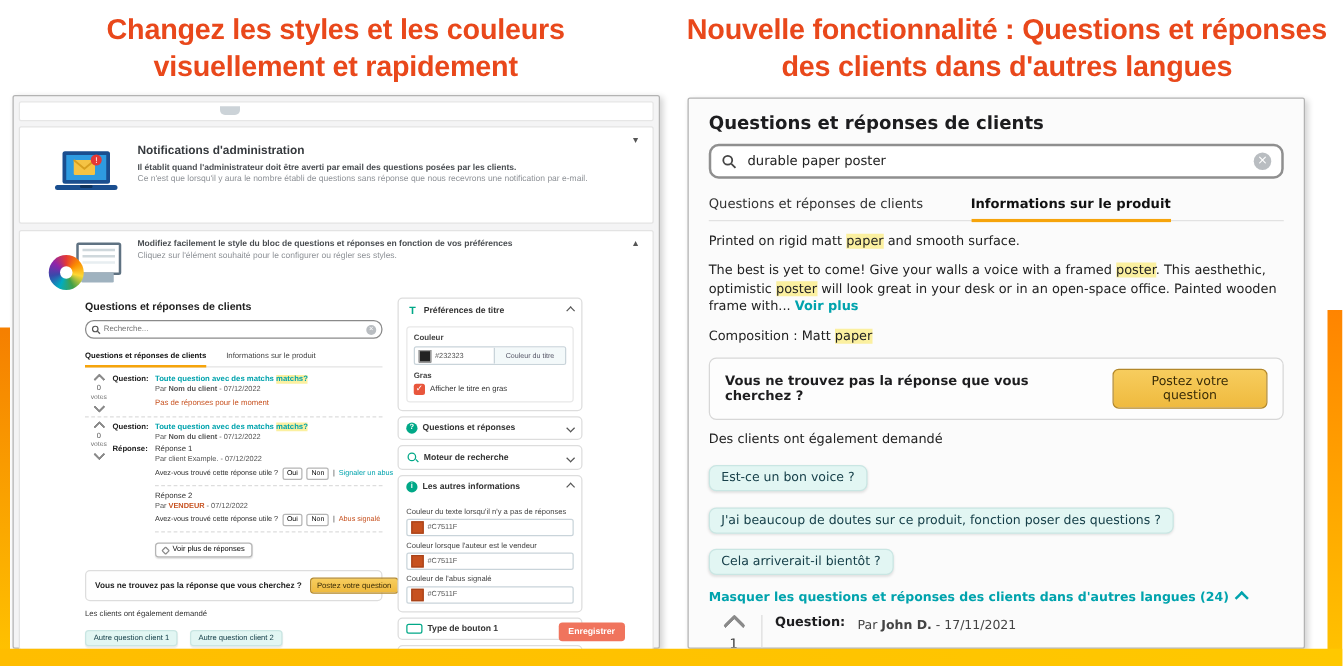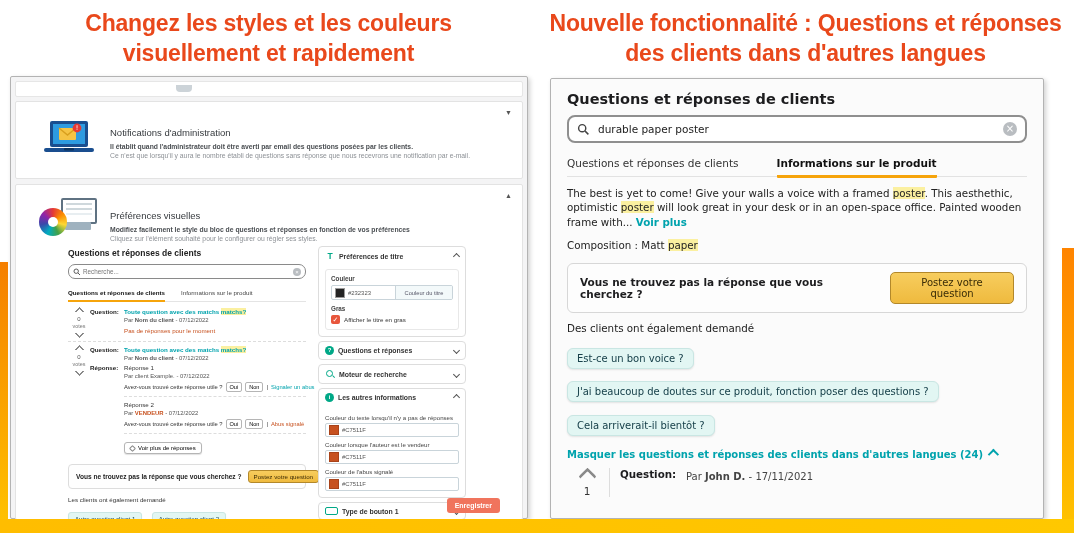--- a/index.html
+++ b/index.html
@@ -23,21 +23,21 @@
   .right-card{left:550px;top:78px;width:494px;height:441px;background:#fbfbfb;
     padding:12px 16px;overflow:hidden;font-family:"DejaVu Sans",sans-serif;}
   
   .strip{background:#fff;border:1px solid #e6e6e6;height:14px;margin-bottom:4px;position:relative;border-radius:2px;}
   .strip-icon{position:absolute;left:160px;top:3px;width:16px;height:7px;background:#ccd3d8;border-radius:0 0 4px 4px;}
   .l-section{background:#fff;border:1px solid #e3e3e3;border-radius:2px;position:relative;padding:7px 12px;box-sizing:border-box;}
   .sec1{height:78px;margin-bottom:5px;display:flex;}
   .sec2{height:336px;display:flex;flex-direction:column;}
   .sec-chevron{position:absolute;right:10px;top:7px;font-size:7px;color:#555;cursor:pointer;}
   .sec-iconbox{width:82px;flex:none;display:flex;align-items:center;justify-content:center;}
-  .sec-head{font-size:9.5px;font-weight:normal;color:#363a3e;margin:18px 0 5px;}
+  .sec-head{font-size:9.5px;font-weight:bold;color:#363a3e;margin:6px 0 5px;}
   .sec-d1{font-size:6.8px;font-weight:bold;color:#4a4e52;margin-bottom:2px;white-space:nowrap;}
   .sec-d2{font-size:6.8px;color:#8d9196;white-space:nowrap;}
   .sec2-head{display:flex;}
   .prefs-body{display:flex;margin-top:4px;padding-left:40px;flex:1;}
   
   .preview{width:238px;flex:none;}
   .pv-title{font-size:8.5px;font-weight:bold;color:#222;margin:2px 0 6px;}
   .pv-search{display:flex;align-items:center;border:1.5px solid #8a8a8a;border-radius:7px;height:13px;padding:0 4px;background:#fff;}
   .pv-search input{border:none;outline:none;flex:1;font-size:6.3px;color:#333;background:transparent;
     font-family:"Liberation Sans",sans-serif;min-width:0;}
@@ -196,21 +196,20 @@
             <div style="margin:3px;height:2px;background:#cfd8dc;"></div>
             <div style="margin:3px;height:2px;background:#e8eef1;"></div>
           </div>
           <div style="position:absolute;left:26px;top:26px;width:26px;height:8px;background:#9fb2bf;border-radius:1px;"></div>
           <div style="position:absolute;left:0;top:12px;width:28px;height:28px;border-radius:50%;
             background:conic-gradient(#e53935,#fb8c00,#fdd835,#43a047,#00acc1,#3949ab,#8e24aa,#e53935);"></div>
           <div style="position:absolute;left:9px;top:21px;width:10px;height:10px;border-radius:50%;background:#fff;"></div>
         </div>
       </div>
       <div class="sec-text">
-        <div class="sec-head">Préférences visuelles</div>
         <div class="sec-d1">Modifiez facilement le style du bloc de questions et réponses en fonction de vos préférences</div>
         <div class="sec-d2">Cliquez sur l'élément souhaité pour le configurer ou régler ses styles.</div>
       </div>
     </div>
 
     <div class="prefs-body">
 
       <div class="preview">
         <div class="pv-title">Questions et réponses de clients</div>
         <div class="pv-search">
@@ -401,20 +400,21 @@
     </svg>
     <input value="durable paper poster" style="">
     <span class="r-clear">×</span>
   </div>
 
   <div class="r-tabs">
     <span class="r-tab">Questions et réponses de clients</span>
     <span class="r-tab act">Informations sur le produit</span>
   </div>
 
+  <div class="r-p"><span>Printed on rigid matt </span><span class="hl">paper</span><span> and smooth surface.</span></div>
 
   <div class="r-p"><span>The best is yet to come! Give your walls a voice with a framed </span><span class="hl">poster</span><span>. This aesthethic, optimistic </span><span class="hl">poster</span><span> will look great in your desk or in an open-space office. Painted wooden frame with... </span><span class="teal" style="font-weight:bold;">Voir plus</span></div>
 
   <div class="r-p"><span>Composition : Matt </span><span class="hl">paper</span></div>
 
   <div class="r-banner">
     <span class="r-banner-q">Vous ne trouvez pas la réponse que vous cherchez ?</span>
     <button class="r-goldbtn">Postez votre question</button>
   </div>
 

